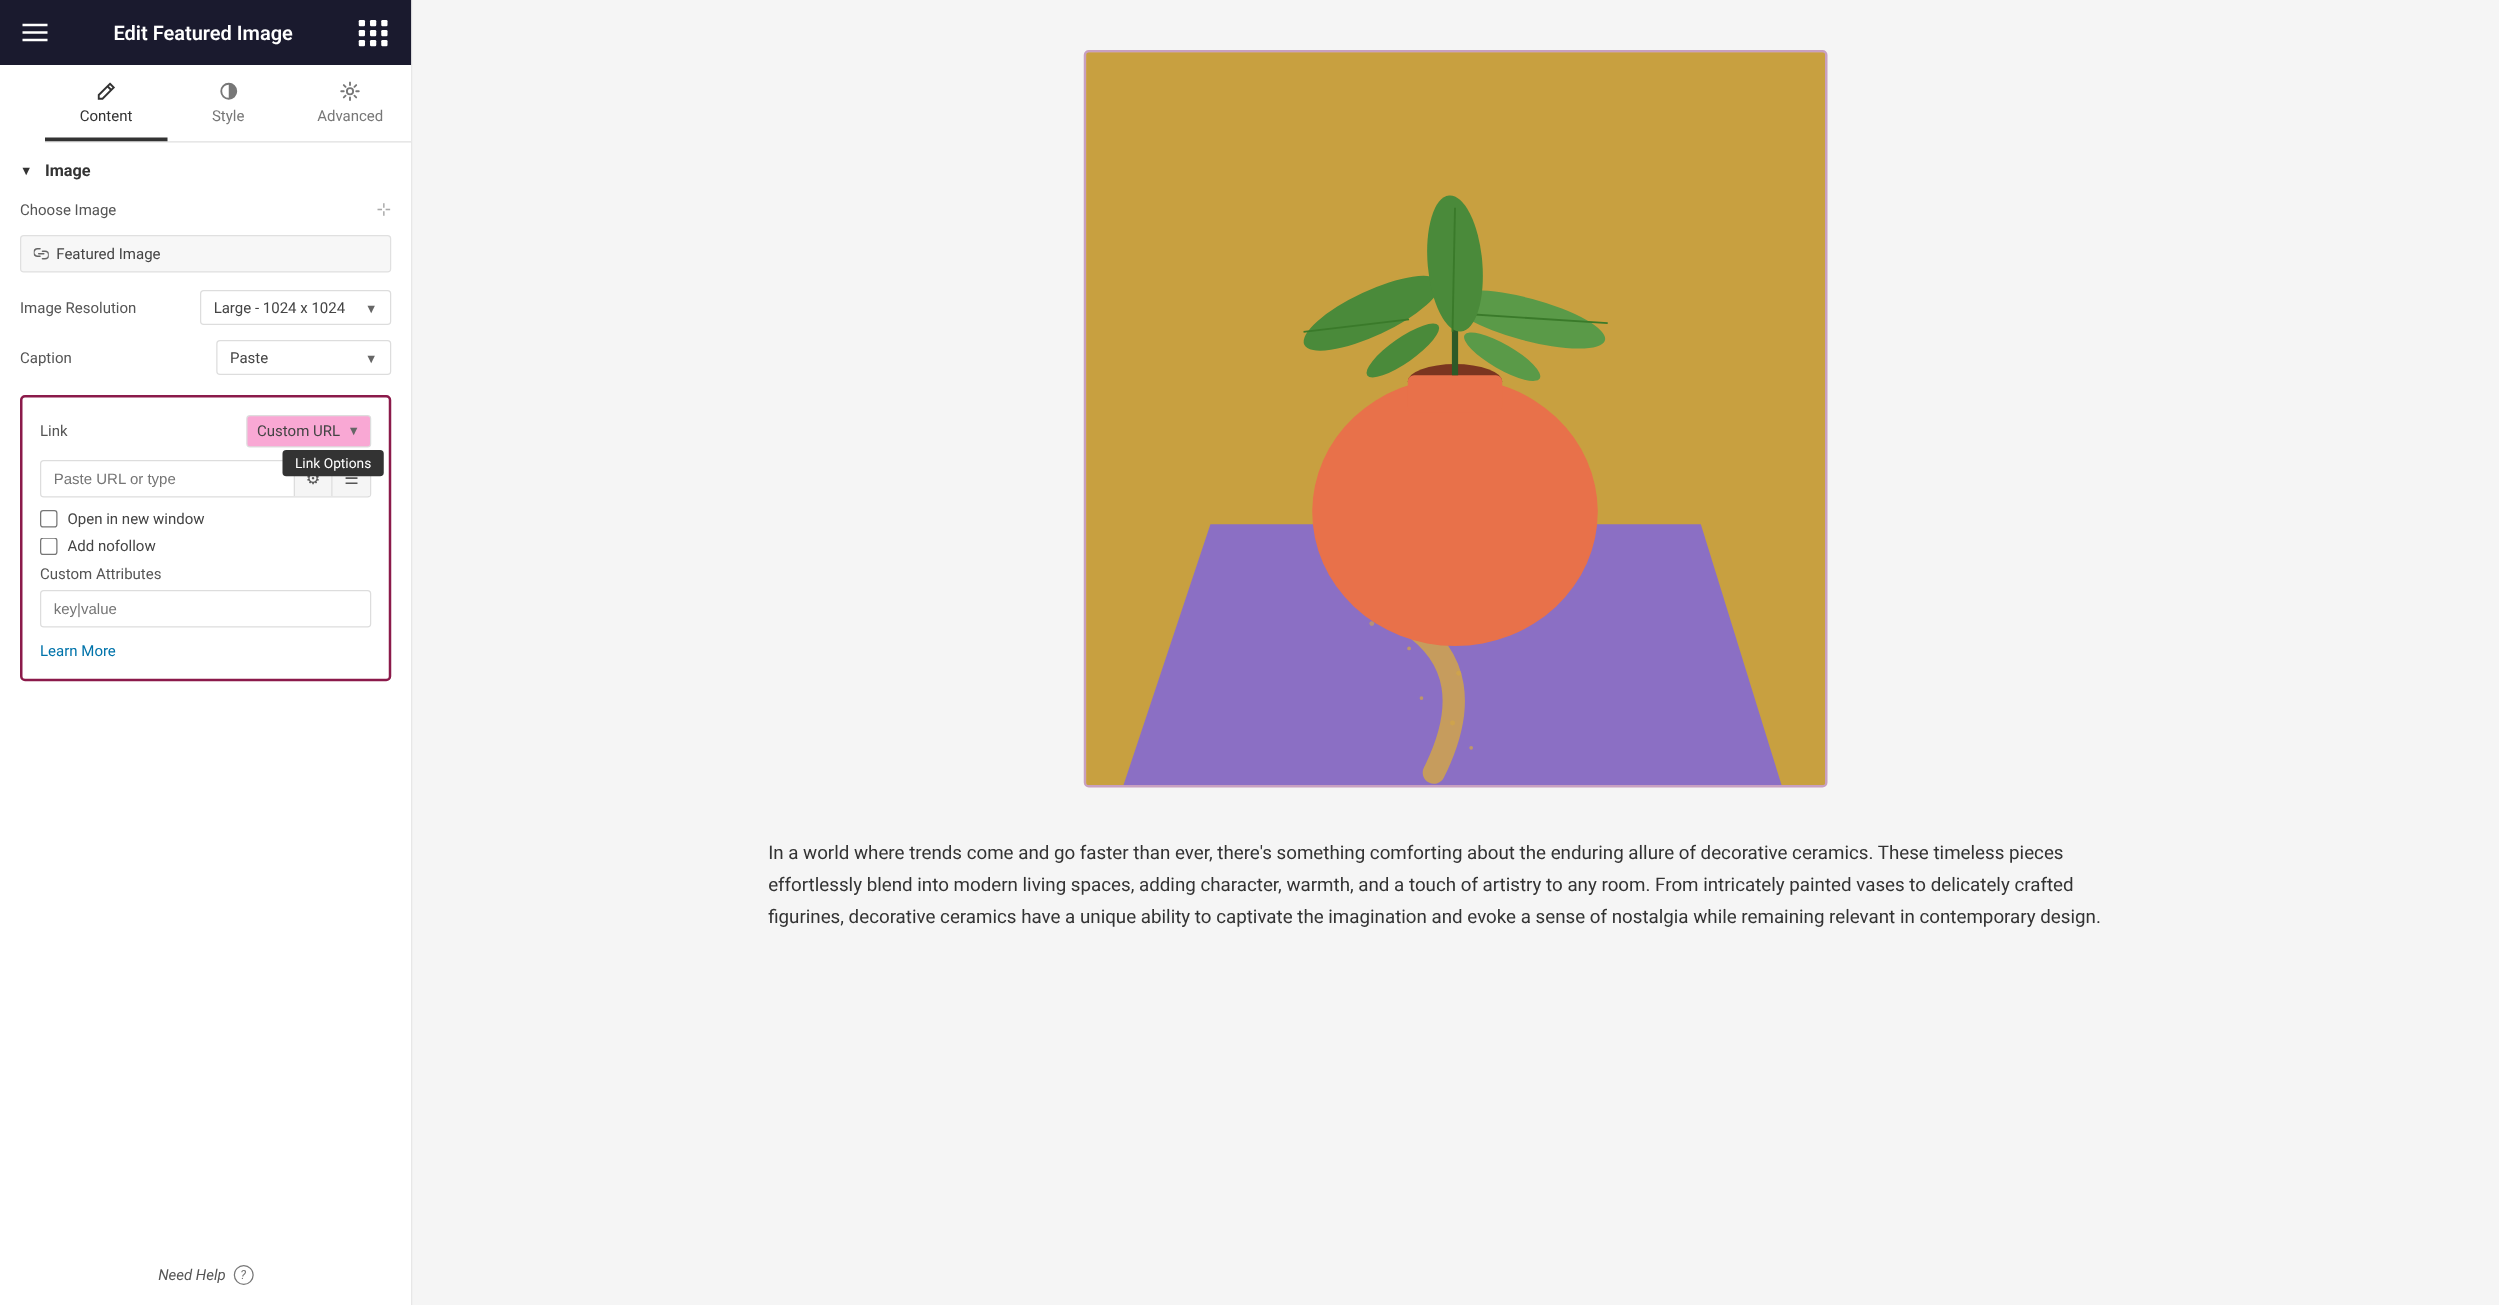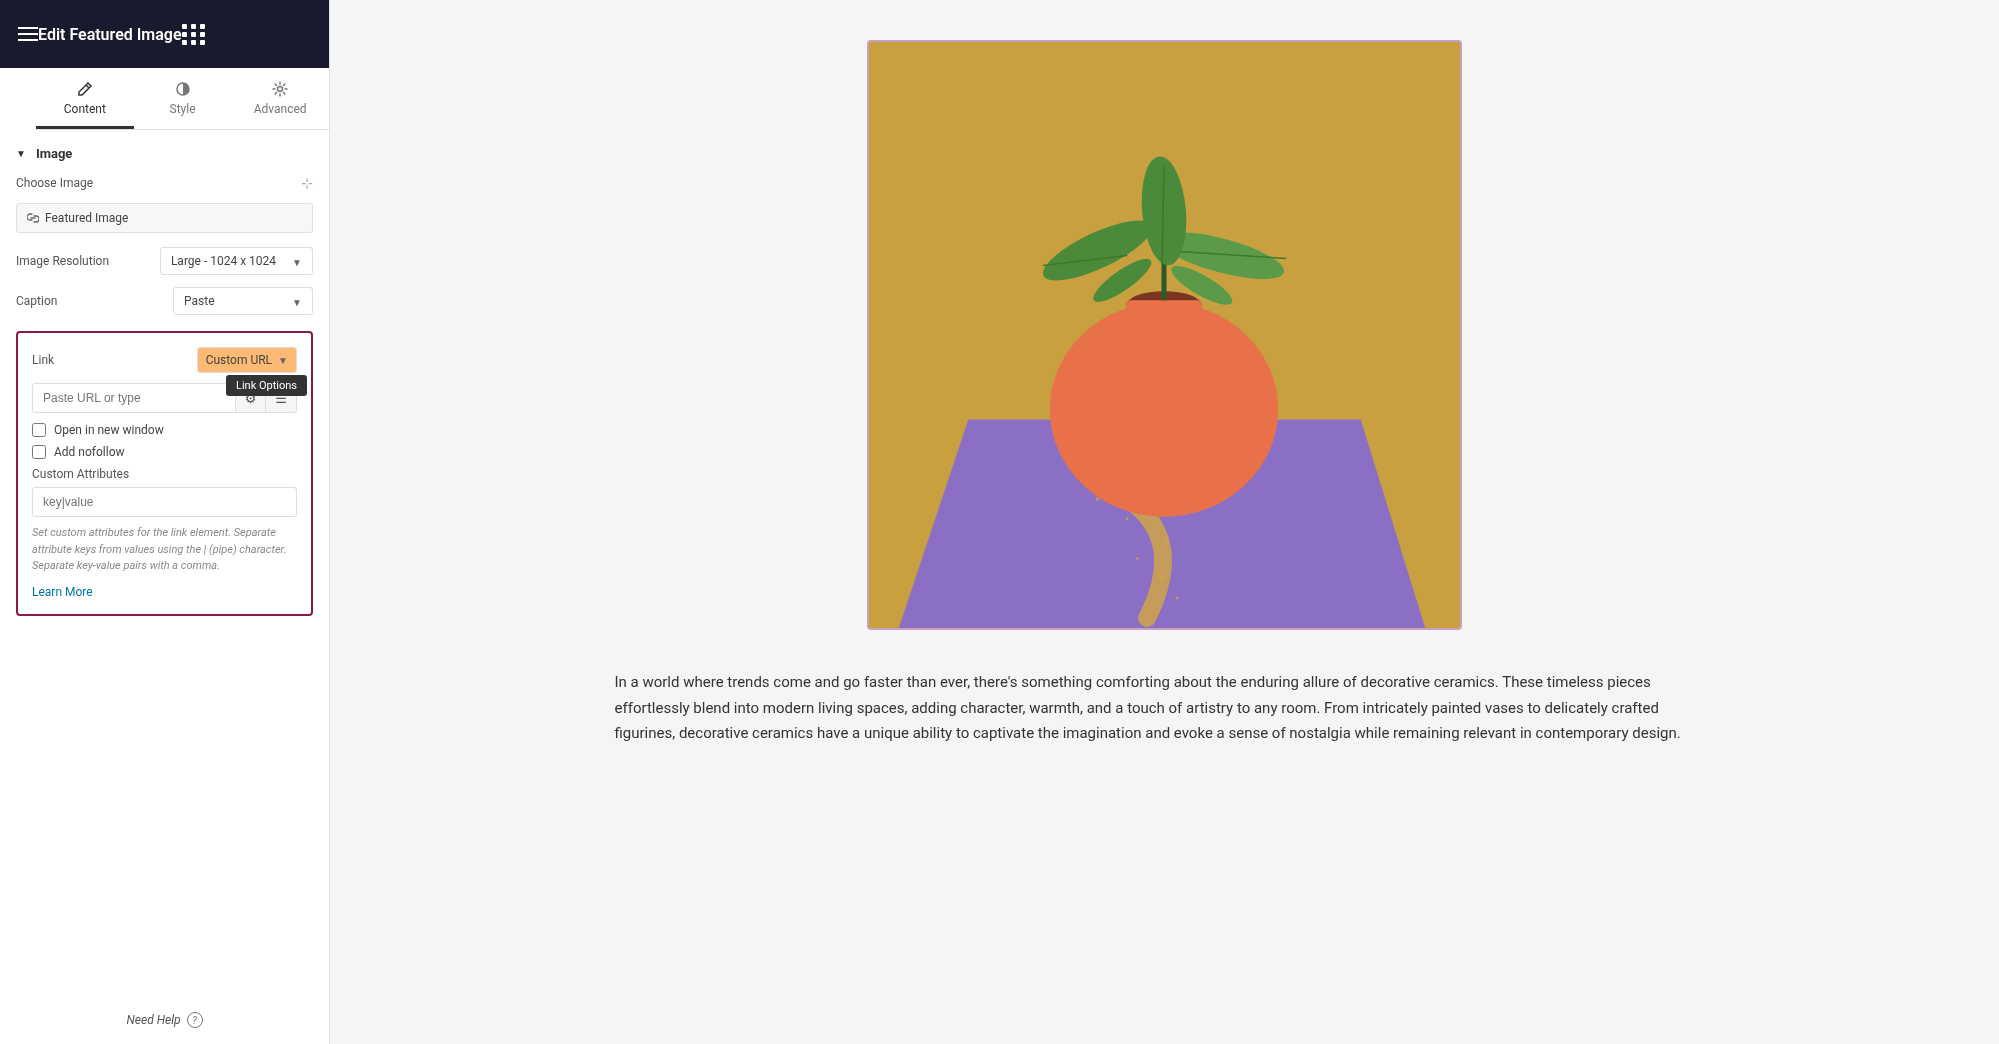--- a/index.html
+++ b/index.html
@@ -22,22 +22,23 @@
       border-right: 1px solid #e0e0e0;
       height: 100%;
       overflow-y: auto;
     }
 
     .sidebar-header {
       background: #1a1a2e;
       color: #fff;
       display: flex;
       align-items: center;
+      justify-content: space-between;
       padding: 0 18px;
-      height: 68px;
+      height: 52px;
       flex-shrink: 0;
     }
 
     .sidebar-header-title {
       font-size: 16px;
       font-weight: 600;
       color: #fff;
     }
 
     .hamburger-icon, .apps-icon {
@@ -190,21 +191,21 @@
     }
 
     .link-label {
       font-size: 12px;
       color: #555;
     }
 
     .link-select {
       display: flex;
       align-items: center;
-      background: #fdba74;
+      background: #f9a8d4;
       border: 1px solid #ddd;
       border-radius: 3px;
       padding: 5px 8px;
       font-size: 12px;
       color: #444;
       cursor: pointer;
       gap: 6px;
       position: relative;
     }
 
@@ -498,21 +499,20 @@
       
       <div class="checkbox-row">
         <input type="checkbox" style="">
         <span>Add nofollow</span>
       </div>
 
       
       <div class="custom-attr-label">Custom Attributes</div>
       <input type="text" class="attr-input" placeholder="key|value" style="">
 
-      <div class="attr-help-text">Set custom attributes for the link element. Separate attribute keys from values using the | (pipe) character. Separate key-value pairs with a comma.</div>
       <a class="learn-more" href="#">Learn More</a>
 
     </div>
 
   </div>
 
   <div class="need-help">
     <span>Need Help</span>
     <div class="help-circle">?</div>
   </div>

